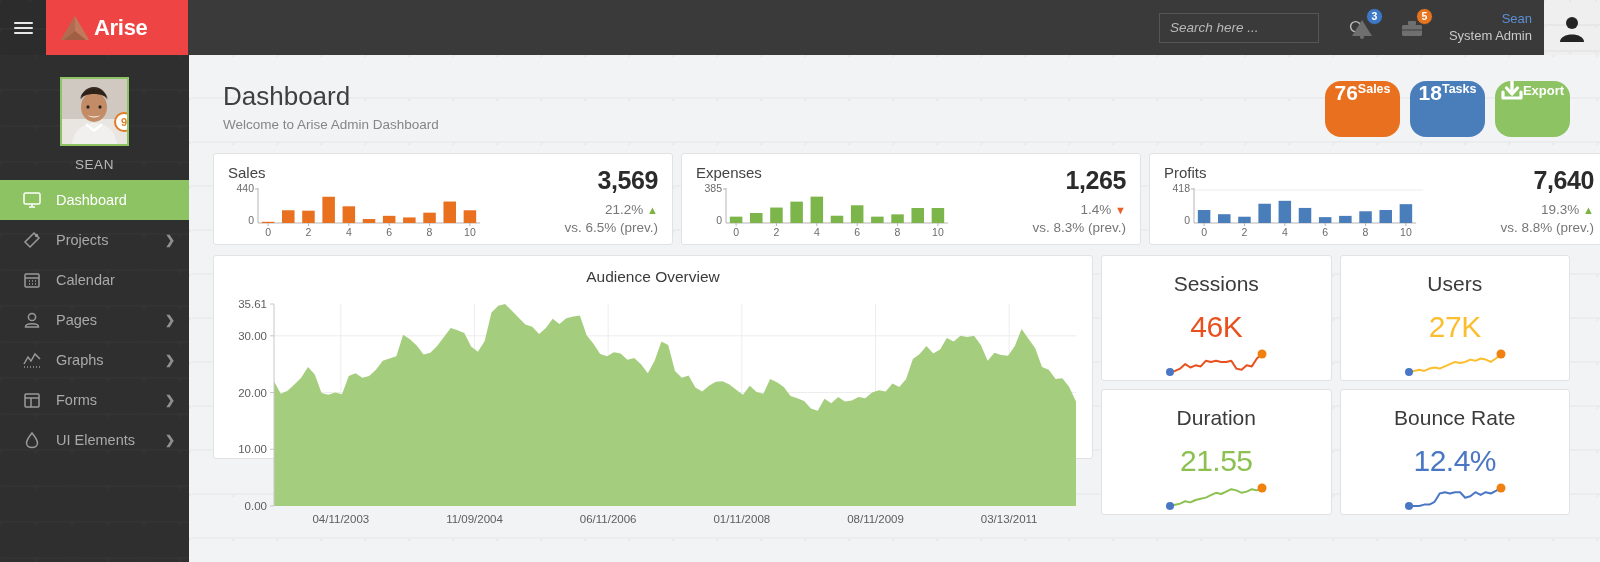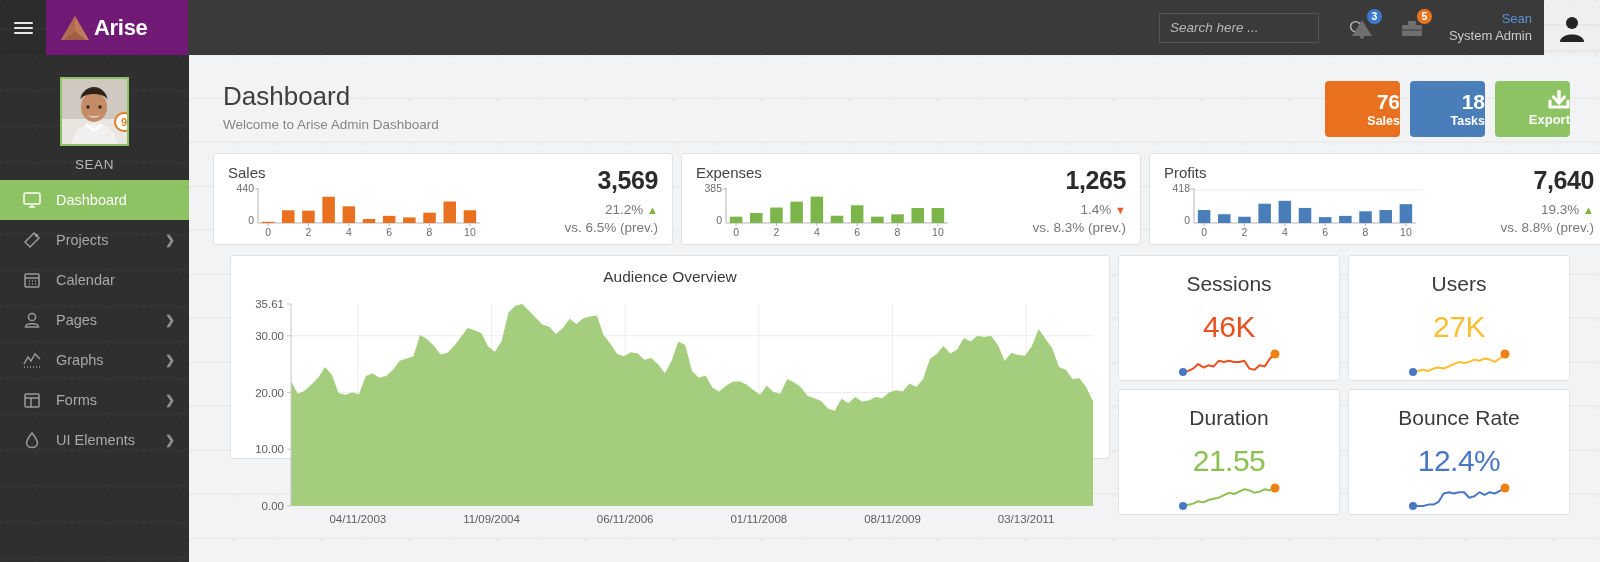--- a/index.html
+++ b/index.html
@@ -28,21 +28,21 @@
       linear-gradient(120deg, rgba(255,255,255,0.022) 0 2px, transparent 2px 26px),
       linear-gradient(-120deg, rgba(255,255,255,0.022) 0 2px, transparent 2px 26px),
       linear-gradient(0deg, rgba(255,255,255,0.022) 0 2px, transparent 2px 26px);
     background-size: 30px 30px, 30px 30px, 30px 30px;
     cursor: pointer;
   }
   .ham-bars { width: 19px; }
   .ham-bars i { display: block; height: 2px; background: #e8e8e8; margin: 3px 0; border-radius: 1px; }
 
   #brand {
-    width: 142px; height: 55px; background: #701a75;
+    width: 142px; height: 55px; background: #ef4444;
     display: flex; align-items: center; gap: 4px; padding-left: 14px;
   }
   #brand .logo { width: 30px; height: 26px; }
   #brand .brand-text {
     color: #ffffff; font-size: 22px; font-weight: bold; letter-spacing: -0.3px;
   }
 
   #topbar-right {
     margin-left: auto; height: 55px; display: flex; align-items: center;
   }
@@ -145,22 +145,22 @@
   }
 
   #page-head {
     display: flex; align-items: flex-start;
     padding: 26px 30px 0 34px;
   }
   #page-title { font-size: 26px; color: #3f3f3f; font-weight: normal; }
   #page-sub { font-size: 13.5px; color: #868686; margin-top: 5px; }
   #head-actions { margin-left: auto; display: flex; gap: 10px; }
   .head-btn {
-    width: 75px; height: 56px; border-radius: 4px; color: #fff;
-    display: flex; flex-direction: column; align-items: flex-end; justify-content: center;
+    width: 75px; height: 56px; border-radius: 16px; color: #fff;
+    display: flex; flex-direction: row; align-items: flex-start; justify-content: center;
     cursor: pointer; line-height: 1.1;
   }
   .head-btn .hb-num { font-size: 21px; font-weight: bold; }
   .head-btn .hb-lbl { font-size: 12.5px; font-weight: bold; margin-top: 2px; }
   .head-btn .hb-export-lbl { font-size: 13px; font-weight: bold; margin-top: 3px; }
 
   
   .card {
     background: #ffffff; border: 1px solid #e2e2e2; border-radius: 3px;
   }
@@ -173,21 +173,21 @@
   .stat-title { font-size: 15px; color: #444; margin-bottom: 1px; }
   .stat-right { width: 170px; text-align: right; padding-top: 2px; }
   .stat-value { font-size: 25px; font-weight: bold; color: #2b2b2b; letter-spacing: -0.4px; }
   .stat-delta { font-size: 13.5px; color: #777; margin-top: 7px; }
   .stat-prev { font-size: 13.5px; color: #777; margin-top: 3px; }
   .tri-up { color: #7cb342; font-size: 11px; }
   .tri-down { color: #e8612c; font-size: 11px; }
   .mini-chart { height: 56px; margin-top: 2px; }
 
   #lower-row { display: flex; gap: 8px; padding: 10px 30px 0 24px; }
-  #audience-card { width: 880px; height: 204px; padding: 12px 8px 6px 8px; margin-left: 17px; }
+  #audience-card { width: 880px; height: 204px; padding: 12px 8px 6px 8px; }
   #audience-title { text-align: center; font-size: 15.5px; color: #3b3b3b; margin-bottom: 2px; }
 
   #right-grid {
     flex: 1; display: grid; grid-template-columns: 1fr 1fr; grid-template-rows: 1fr 1fr;
     gap: 8px;
   }
   .kpi-card {
     display: flex; flex-direction: column; align-items: center;
     padding-top: 16px;
   }

